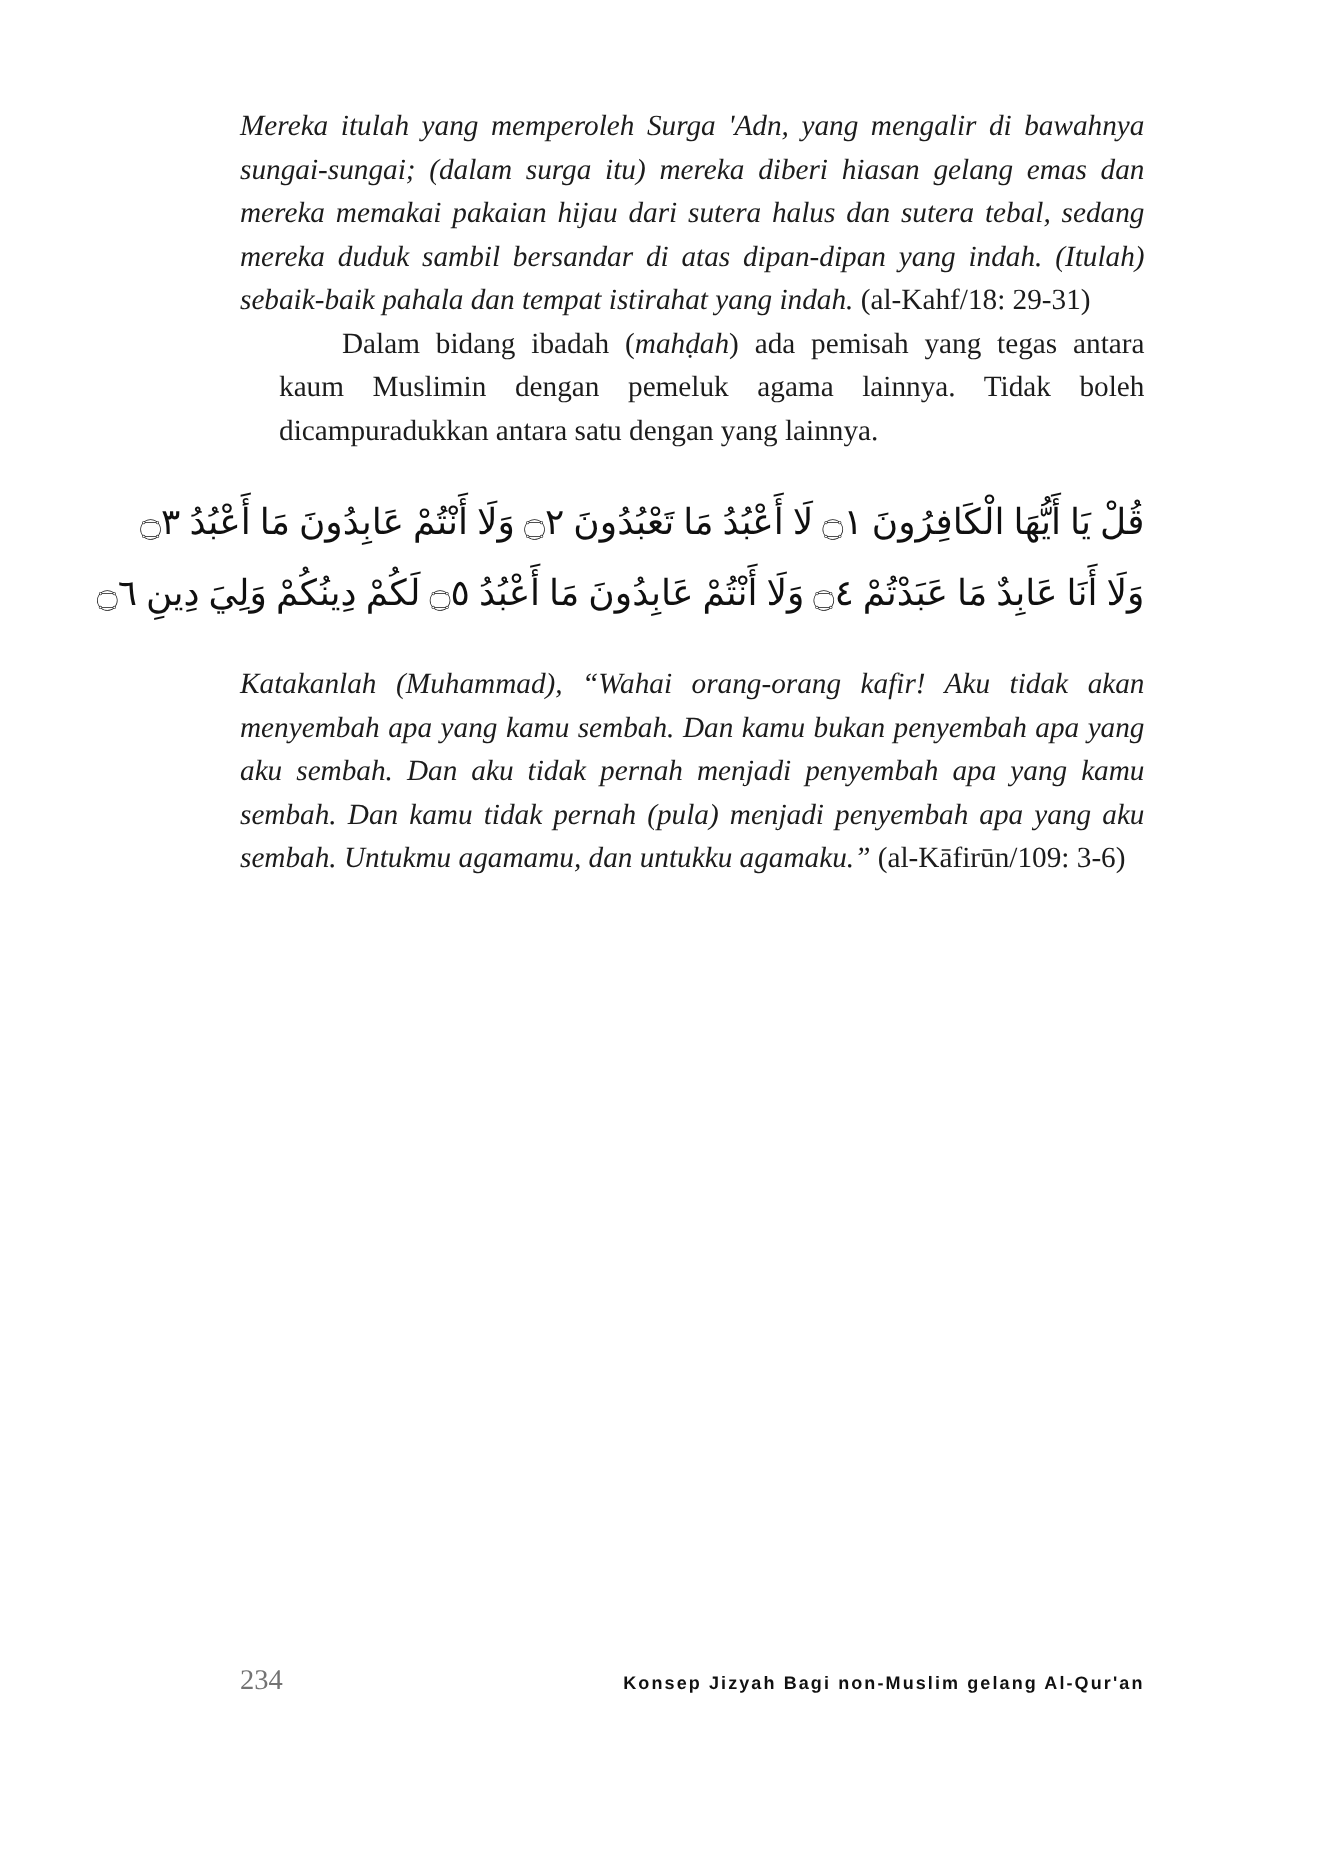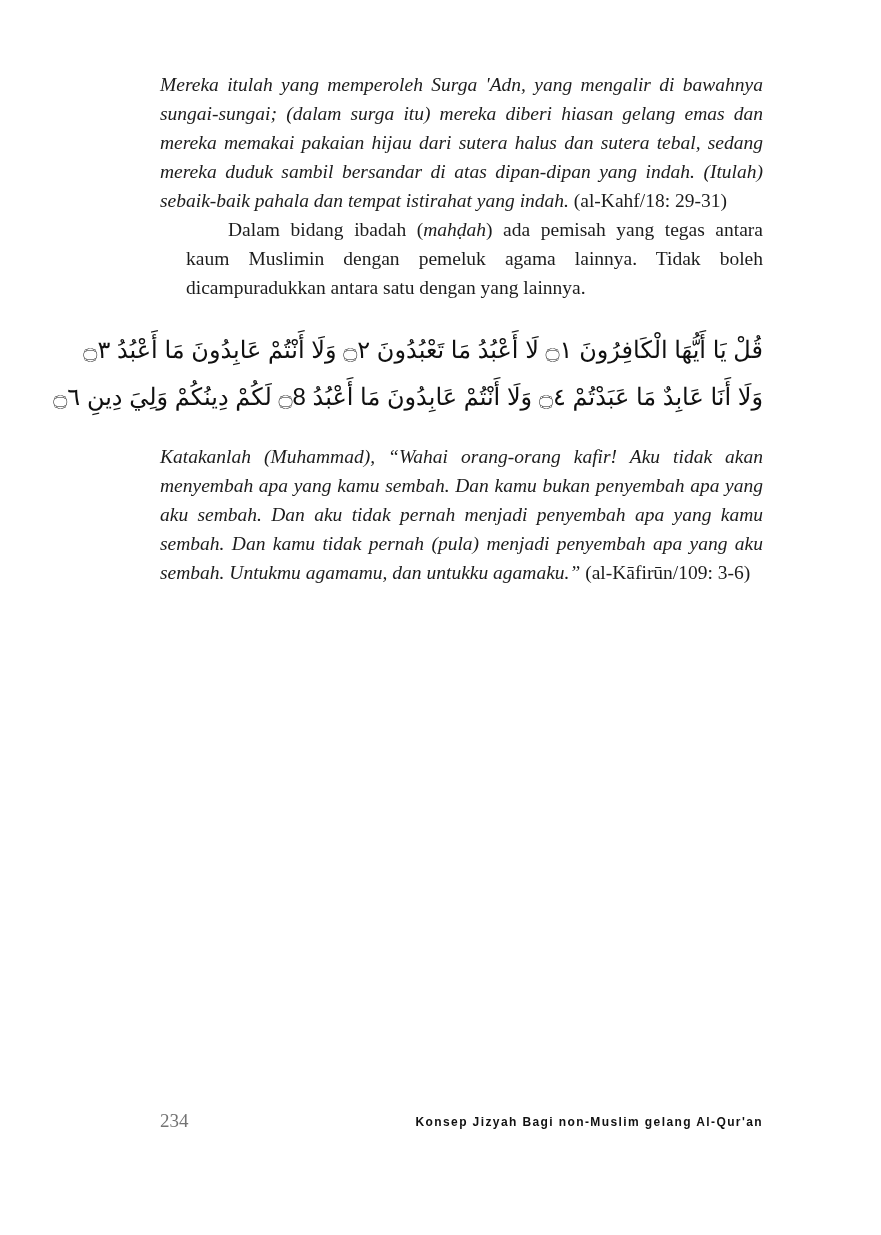--- a/index.html
+++ b/index.html
@@ -35,21 +35,21 @@
 
   .para + .para { margin-top: 0; margin-left: 26px; }
   .p-quote1 { margin-top: 0; }
   .p-ibadah { margin-top: 32px; }
   .p-quote2 { margin-top: 22px; }
   .p-muamalah { margin-top: 30px; }
 
   .arabic {
     direction: rtl;
     unicode-bidi: embed;
-    font-family: Liberation Sans, sans-serif;
+    font-family: Liberation Serif, serif;
     font-size: 24px;
     line-height: 47px;
     text-align: center;
     color: #101010;
     margin-top: 24px;
   }
   .arabic-line { white-space: nowrap; }
 
   .footer {
     position: absolute;
@@ -83,21 +83,21 @@
 
     <p class="para p-quote1">
       <span class="it">Mereka itulah yang memperoleh Surga 'Adn, yang mengalir di bawahnya sungai-sungai; (dalam surga itu) mereka diberi hiasan gelang emas dan mereka memakai pakaian hijau dari sutera halus dan sutera tebal, sedang mereka duduk sambil bersandar di atas dipan-dipan yang indah. (Itulah) sebaik-baik pahala dan tempat istirahat yang indah.</span>
       <span class="rm">(al-Kahf/18: 29-31)</span>
     </p>
 
     <p class="para indent p-ibadah"><span>Dalam bidang ibadah (</span><span class="it">mahḍah</span><span>) ada pemisah yang tegas antara kaum Muslimin dengan pemeluk agama lainnya. Tidak boleh dicampuradukkan antara satu dengan yang lainnya.</span></p>
 
     <div class="arabic">
       <div class="arabic-line">قُلْ يَا أَيُّهَا الْكَافِرُونَ ۝١ لَا أَعْبُدُ مَا تَعْبُدُونَ ۝٢ وَلَا أَنْتُمْ عَابِدُونَ مَا أَعْبُدُ ۝٣</div>
-      <div class="arabic-line">وَلَا أَنَا عَابِدٌ مَا عَبَدْتُمْ ۝٤ وَلَا أَنْتُمْ عَابِدُونَ مَا أَعْبُدُ ۝8 لَكُمْ دِينُكُمْ وَلِيَ دِينِ ۝٦</div>
+      <div class="arabic-line">وَلَا أَنَا عَابِدٌ مَا عَبَدْتُمْ ۝٤ وَلَا أَنْتُمْ عَابِدُونَ مَا أَعْبُدُ ۝٥ لَكُمْ دِينُكُمْ وَلِيَ دِينِ ۝٦</div>
     </div>
 
     <p class="para p-quote2">
       <span class="it">Katakanlah (Muhammad), “Wahai orang-orang kafir! Aku tidak akan menyembah apa yang kamu sembah. Dan kamu bukan penyembah apa yang aku sembah. Dan aku tidak pernah menjadi penyembah apa yang kamu sembah. Dan kamu tidak pernah (pula) menjadi penyembah apa yang aku sembah. Untukmu agamamu, dan untukku agamaku.”</span>
       <span class="rm">(al-Kāfirūn/109: 3-6)</span>
     </p>
 
 
   </main>
 

